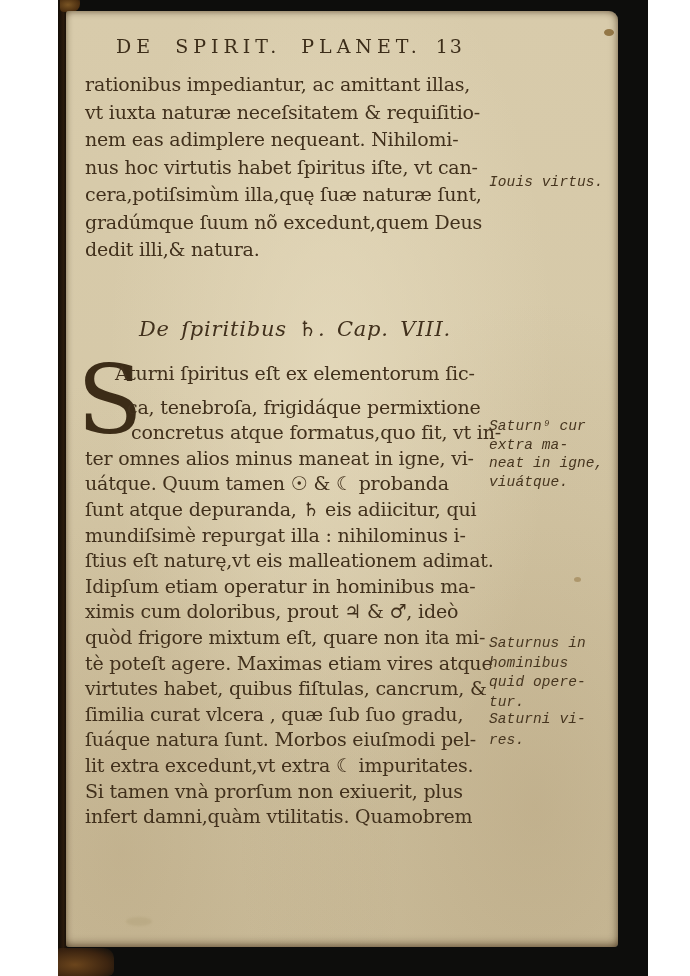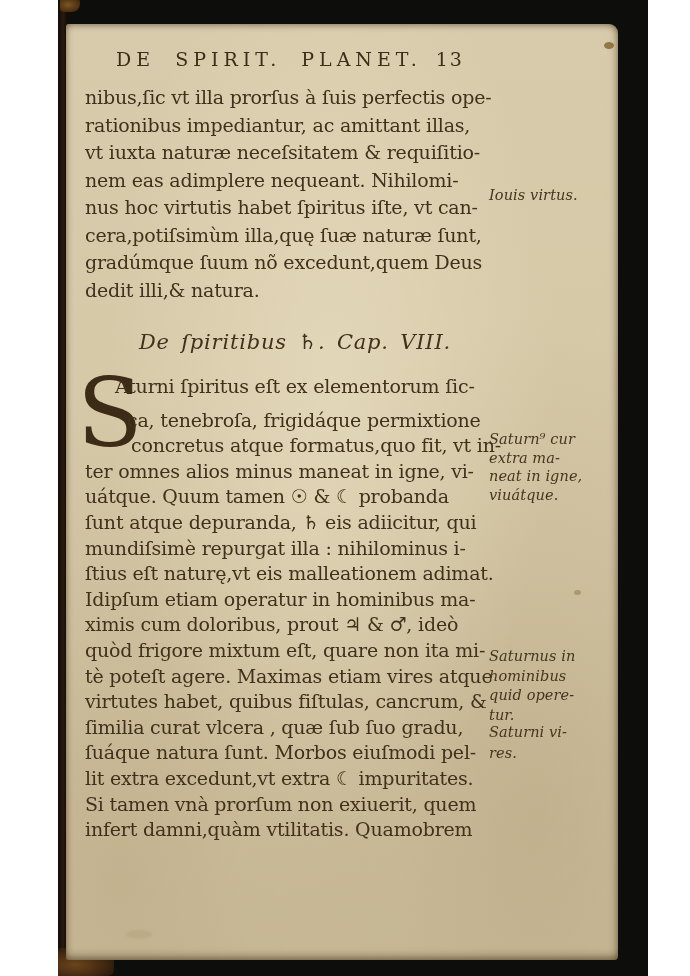--- a/index.html
+++ b/index.html
@@ -10,21 +10,21 @@
   .photo{
     position:absolute;left:58px;top:0;width:590px;height:976px;
     background:#0d0d0c;
   }
   .binding-strip{
     position:absolute;left:0;top:0;width:9px;height:976px;
     background:linear-gradient(90deg,#120c06,#2c1b0c 60%,#120c06);
     opacity:.9;
   }
   .page{
-    position:absolute;left:8px;top:24px;width:552px;height:936px;
+    position:absolute;left:8px;top:11px;width:552px;height:936px;
     background:
       radial-gradient(ellipse at 48% 38%, rgba(236,226,198,.55) 0%, rgba(0,0,0,0) 55%),
       radial-gradient(ellipse at 85% 85%, rgba(150,125,85,.25) 0%, rgba(0,0,0,0) 45%),
       radial-gradient(ellipse at 10% 90%, rgba(150,125,85,.22) 0%, rgba(0,0,0,0) 40%),
       linear-gradient(180deg,#d8cbab 0%,#d5c8a7 55%,#cdbf9d 100%);
     border-radius:3px 9px 4px 3px;
     box-shadow:
       inset 0 -7px 9px -4px rgba(55,36,14,.5),
       inset -5px 0 8px -4px rgba(55,36,14,.4),
       inset 4px 0 7px -4px rgba(55,36,14,.38),
@@ -48,21 +48,21 @@
     position:absolute;left:19px;top:306px;width:420px;text-align:center;
     font-style:italic;font-size:21px;letter-spacing:.8px;word-spacing:4px;color:#41301c;
     white-space:nowrap;
   }
   .drop-cap{
     position:absolute;left:11px;top:341px;
     font-size:96px;line-height:96px;color:#3c2c17;
   }
   .margin-note{
     position:absolute;left:423px;width:128px;
-    font-style:italic;font-size:14.5px;color:#46351f;letter-spacing:.1px;
+    font-style:italic;font-size:14.5px;color:#46351f;letter-spacing:.1px;font-family:Liberation Mono, monospace;
   }
   .mn-1{top:162px;line-height:19px;}
   .mn-2{top:406px;line-height:18.6px;}
   .mn-3{top:623px;line-height:19.6px;}
   .mn-4{top:698px;line-height:21px;}
   .cover-knot-top{
     position:absolute;left:2px;top:0;width:20px;height:12px;
     background:radial-gradient(ellipse at 40% 40%, #7a5524 0%, #4a2d10 70%, rgba(0,0,0,0) 100%);
     border-radius:0 0 8px 4px;
   }
@@ -95,21 +95,20 @@
   <div class="page">
     <div class="stain-a"></div>
     <div class="stain-b"></div>
     <div class="stain-c"></div>
 
     <div class="running-header">
       <span class="title">DE SPIRIT. PLANET.</span><span class="pageno">13</span>
     </div>
 
     <div class="para para-1">
-      <div class="textline">nibus,ſic vt illa prorſus à ſuis perfectis ope-</div>
       <div class="textline">rationibus impediantur, ac amittant illas,</div>
       <div class="textline">vt iuxta naturæ neceſsitatem &amp; requiſitio-</div>
       <div class="textline">nem eas adimplere nequeant.  Nihilomi-</div>
       <div class="textline">nus hoc virtutis habet ſpiritus iſte, vt can-</div>
       <div class="textline">cera,potiſsimùm illa,quę ſuæ naturæ ſunt,</div>
       <div class="textline">gradúmque ſuum nõ excedunt,quem Deus</div>
       <div class="textline">dedit illi,&amp; natura.</div>
     </div>
 
     <div class="chapter-heading">De ſpiritibus ♄.   Cap. VIII.</div>
@@ -126,21 +125,21 @@
       <div class="textline">mundiſsimè repurgat illa : nihilominus i-</div>
       <div class="textline">ſtius eſt naturę,vt eis malleationem adimat.</div>
       <div class="textline">Idipſum etiam operatur in hominibus ma-</div>
       <div class="textline">ximis cum doloribus, prout ♃ &amp; ♂, ideò</div>
       <div class="textline">quòd frigore mixtum eſt, quare non ita mi-</div>
       <div class="textline">tè poteſt agere.  Maximas etiam vires atque</div>
       <div class="textline">virtutes habet, quibus fiſtulas, cancrum, &amp;</div>
       <div class="textline">ſimilia curat vlcera , quæ ſub ſuo gradu,</div>
       <div class="textline">ſuáque natura ſunt.  Morbos eiuſmodi pel-</div>
       <div class="textline">lit extra excedunt,vt extra ☾ impuritates.</div>
-      <div class="textline">Si tamen vnà prorſum non exiuerit, quem</div>
+      <div class="textline">Si tamen vnà prorſum non exiuerit, plus</div>
       <div class="textline">infert damni,quàm vtilitatis. Quamobrem</div>
     </div>
 
     <div class="margin-note mn-1">
       <div class="textline">Iouis virtus.</div>
     </div>
     <div class="margin-note mn-2">
       <div class="textline">Saturn⁹ cur</div>
       <div class="textline">extra ma-</div>
       <div class="textline">neat in igne,</div>

